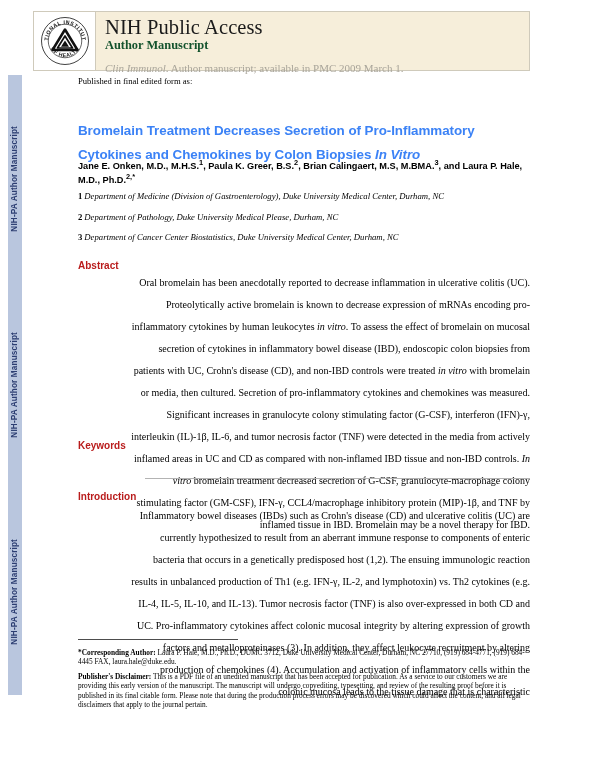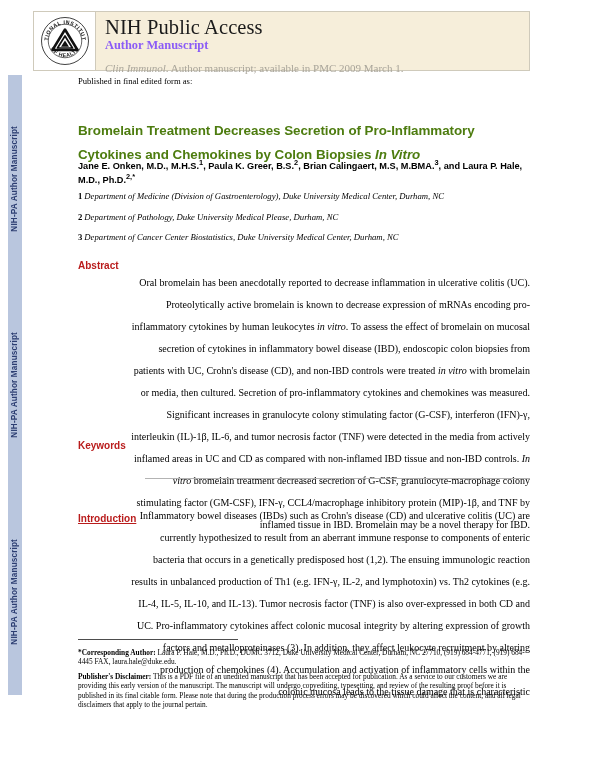--- a/index.html
+++ b/index.html
@@ -85,21 +85,21 @@
     font-size: 20.5px;
     line-height: 24px;
     letter-spacing: 0.1px;
     color: #1a1a1a;
   }
   .banner-sub {
     font-size: 12.4px;
     font-weight: bold;
     line-height: 15px;
     margin-top: -1px;
-    color: #8b5cf6;
+    color: #14532d;
   }
   .banner-cite {
     font-size: 11px;
     line-height: 14px;
     color: #a9a59a;
     margin-top: 8px;
   }
   .banner-cite .j { font-style: italic; }
 
   
@@ -118,21 +118,21 @@
   .art-title {
     position: absolute;
     left: 48px;
     top: 110px;
     width: 452px;
     font-family: "Liberation Sans", "DejaVu Sans", sans-serif;
     font-size: 13.4px;
     font-weight: bold;
     line-height: 24px;
     letter-spacing: -0.05px;
-    color: #4d7c0f;
+    color: #3b82f6;
   }
   .art-title i { font-style: italic; }
 
   
   .authors {
     position: absolute;
     left: 48px;
     top: 160px;
     width: 452px;
     font-family: "Liberation Sans", "DejaVu Sans", sans-serif;
@@ -171,21 +171,21 @@
   .sec-head {
     position: absolute;
     left: 48px;
     font-family: "Liberation Sans", "DejaVu Sans", sans-serif;
     font-size: 10px;
     font-weight: bold;
     color: #b91c1c;
   }
   #abstract-heading { top: 252px; }
   #keywords-heading { top: 432px; }
-  #intro-heading { top: 505px; text-decoration: underline; }
+  #intro-heading { top: 483px; }
 
   
   .body-block {
     position: absolute;
     left: 99px;
     width: 401px;
     font-size: 10px;
     line-height: 22px;
     text-align: right;
     color: #000;

